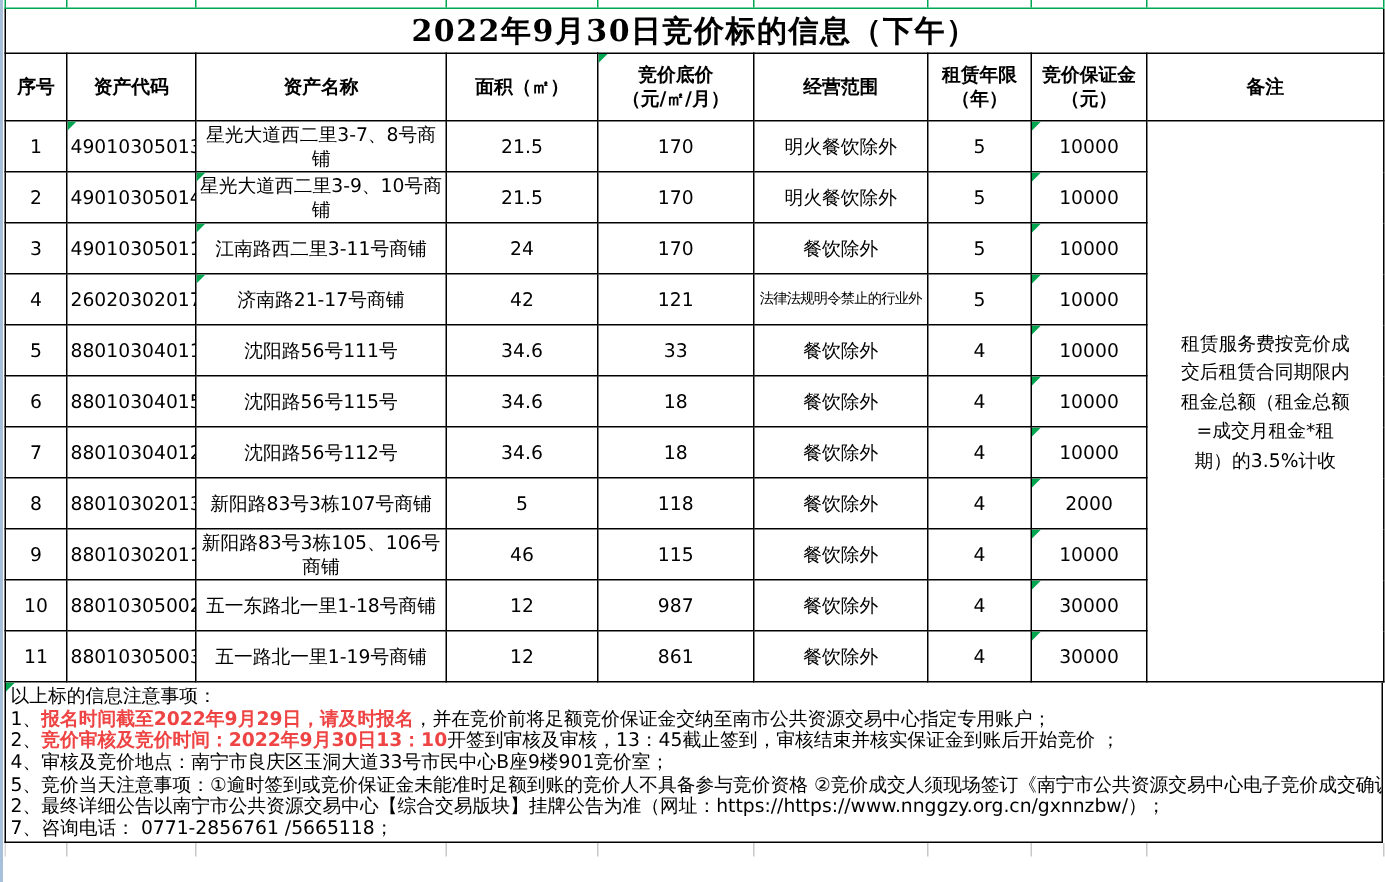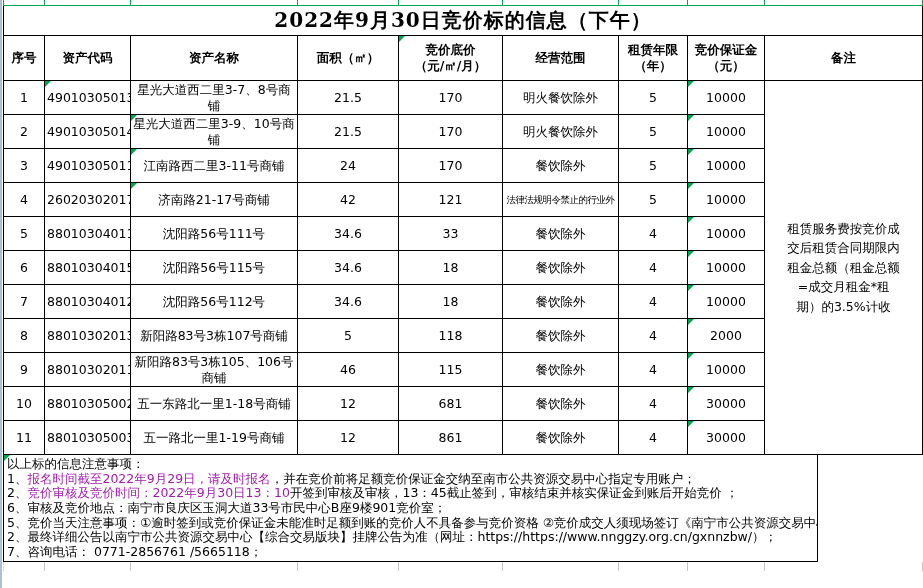--- a/index.html
+++ b/index.html
@@ -35,26 +35,26 @@
   td.remark-cell{line-height:1.55;padding:0 21px;}
   td.scope-small{font-size:9.5px;letter-spacing:-0.5px;padding:0 1px;margin-top:28px;}
 
   
   .flag{
     position:absolute;left:0;top:0;width:0;height:0;
     border-top:6px solid #00A650;border-right:6px solid transparent;
   }
 
   .notes{
-    box-sizing:border-box;width:815px;border:1px solid #000;border-top:none;
+    box-sizing:border-box;width:919px;border:1px solid #000;border-top:none;
     padding:2px 0 1px 3px;font-size:12.5px;line-height:14.7px;
     white-space:nowrap;overflow:hidden;
   }
   .notes div{height:14.7px;}
-  .red{color:#a21caf;}
+  .red{color:#ef4444;font-weight:bold;}
 </style>
 </head>
 <body>
 
 <div class="left-edge"></div>
 
 <div class="sheet">
 
   <div class="top-strip">
     <span class="w1"></span>
@@ -199,21 +199,21 @@
       <td>餐饮除外</td>
       <td>4</td>
       <td><span class="flag"></span><span>10000</span></td>
     </tr>
 
     <tr class="data-row">
       <td>10</td>
       <td>88010305002</td>
       <td>五一东路北一里1-18号商铺</td>
       <td>12</td>
-      <td>681</td>
+      <td>987</td>
       <td>餐饮除外</td>
       <td>4</td>
       <td><span class="flag"></span><span>30000</span></td>
     </tr>
 
     <tr class="data-row">
       <td>11</td>
       <td>88010305003</td>
       <td>五一路北一里1-19号商铺</td>
       <td>12</td>
@@ -223,21 +223,21 @@
       <td><span class="flag"></span><span>30000</span></td>
     </tr>
   </tbody>
     </table>
 
   <div class="notes" style="position:relative;">
     <span class="flag"></span>
     <div>以上标的信息注意事项：</div>
     <div><span>1、</span><span class="red">报名时间截至2022年9月29日，请及时报名</span><span>，并在竞价前将足额竞价保证金交纳至南市公共资源交易中心指定专用账户；</span></div>
     <div><span>2、</span><span class="red">竞价审核及竞价时间：2022年9月30日13：10</span><span>开签到审核及审核，13：45截止签到，审核结束并核实保证金到账后开始竞价 ；</span></div>
-    <div>6、审核及竞价地点：南宁市良庆区玉洞大道33号市民中心B座9楼901竞价室；</div>
+    <div>4、审核及竞价地点：南宁市良庆区玉洞大道33号市民中心B座9楼901竞价室；</div>
     <div>5、竞价当天注意事项：①逾时签到或竞价保证金未能准时足额到账的竞价人不具备参与竞价资格 ②竞价成交人须现场签订《南宁市公共资源交易中心电子竞价成交确认单》</div>
     <div>2、最终详细公告以南宁市公共资源交易中心【综合交易版块】挂牌公告为准（网址：https://https://www.nnggzy.org.cn/gxnnzbw/）；</div>
     <div>7、咨询电话： 0771-2856761 /5665118；</div>
   </div>
 
   <div class="bottom-strip">
     <span class="w1"></span>
       <span class="w2"></span>
       <span class="w3"></span>
       <span class="w4"></span>

